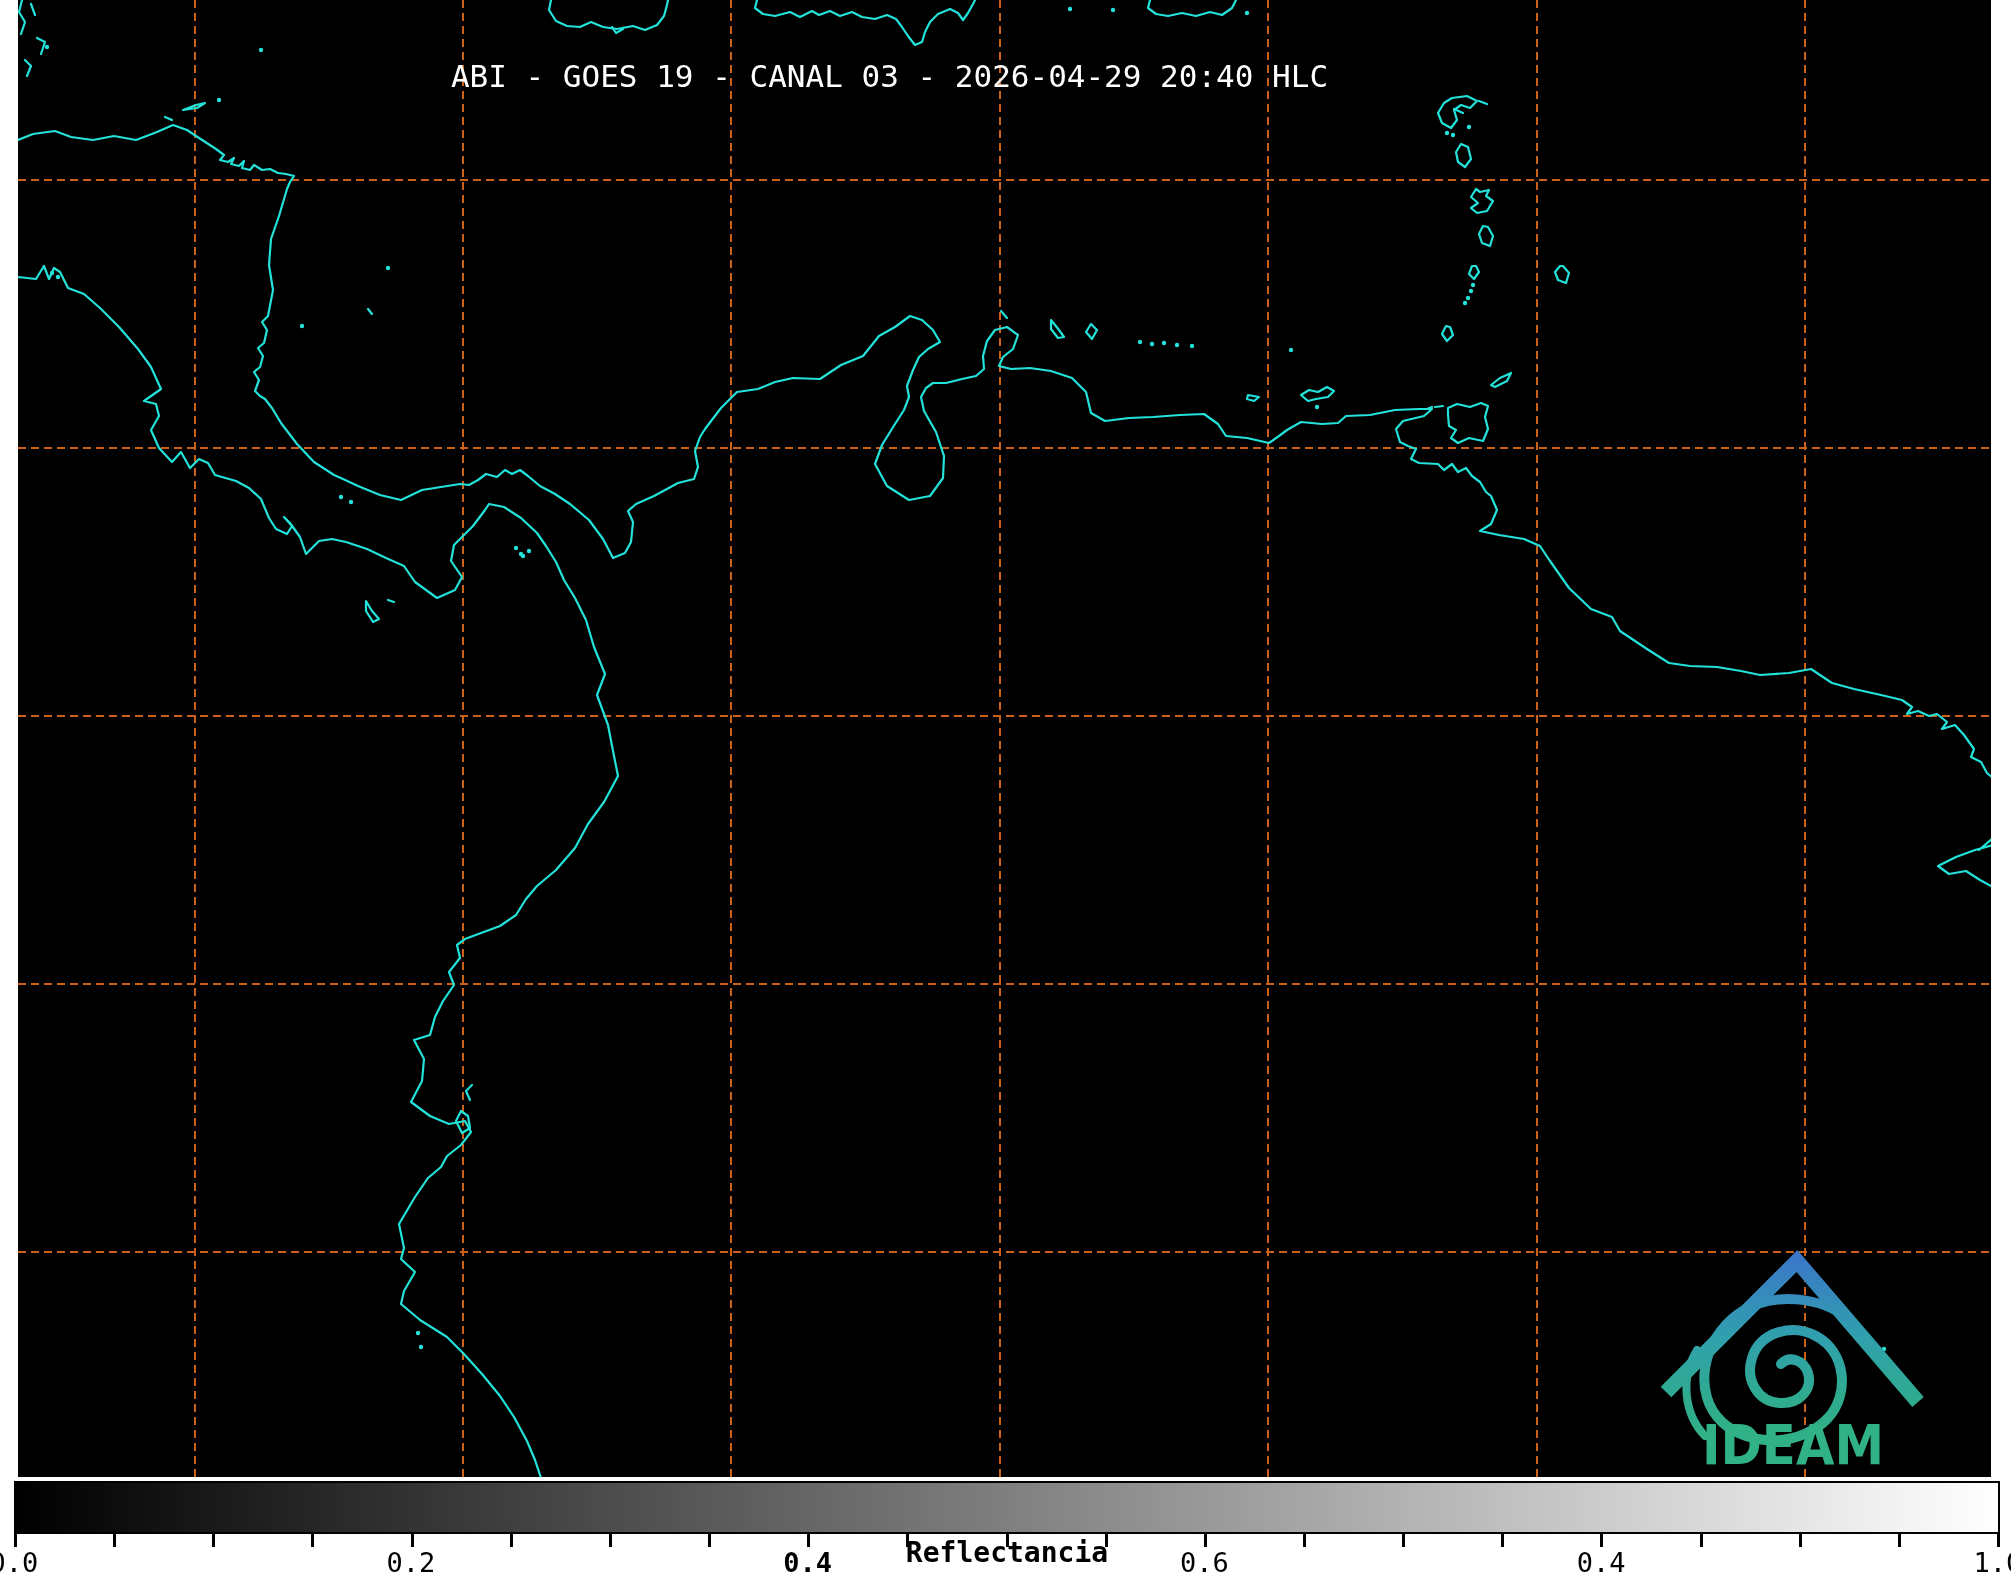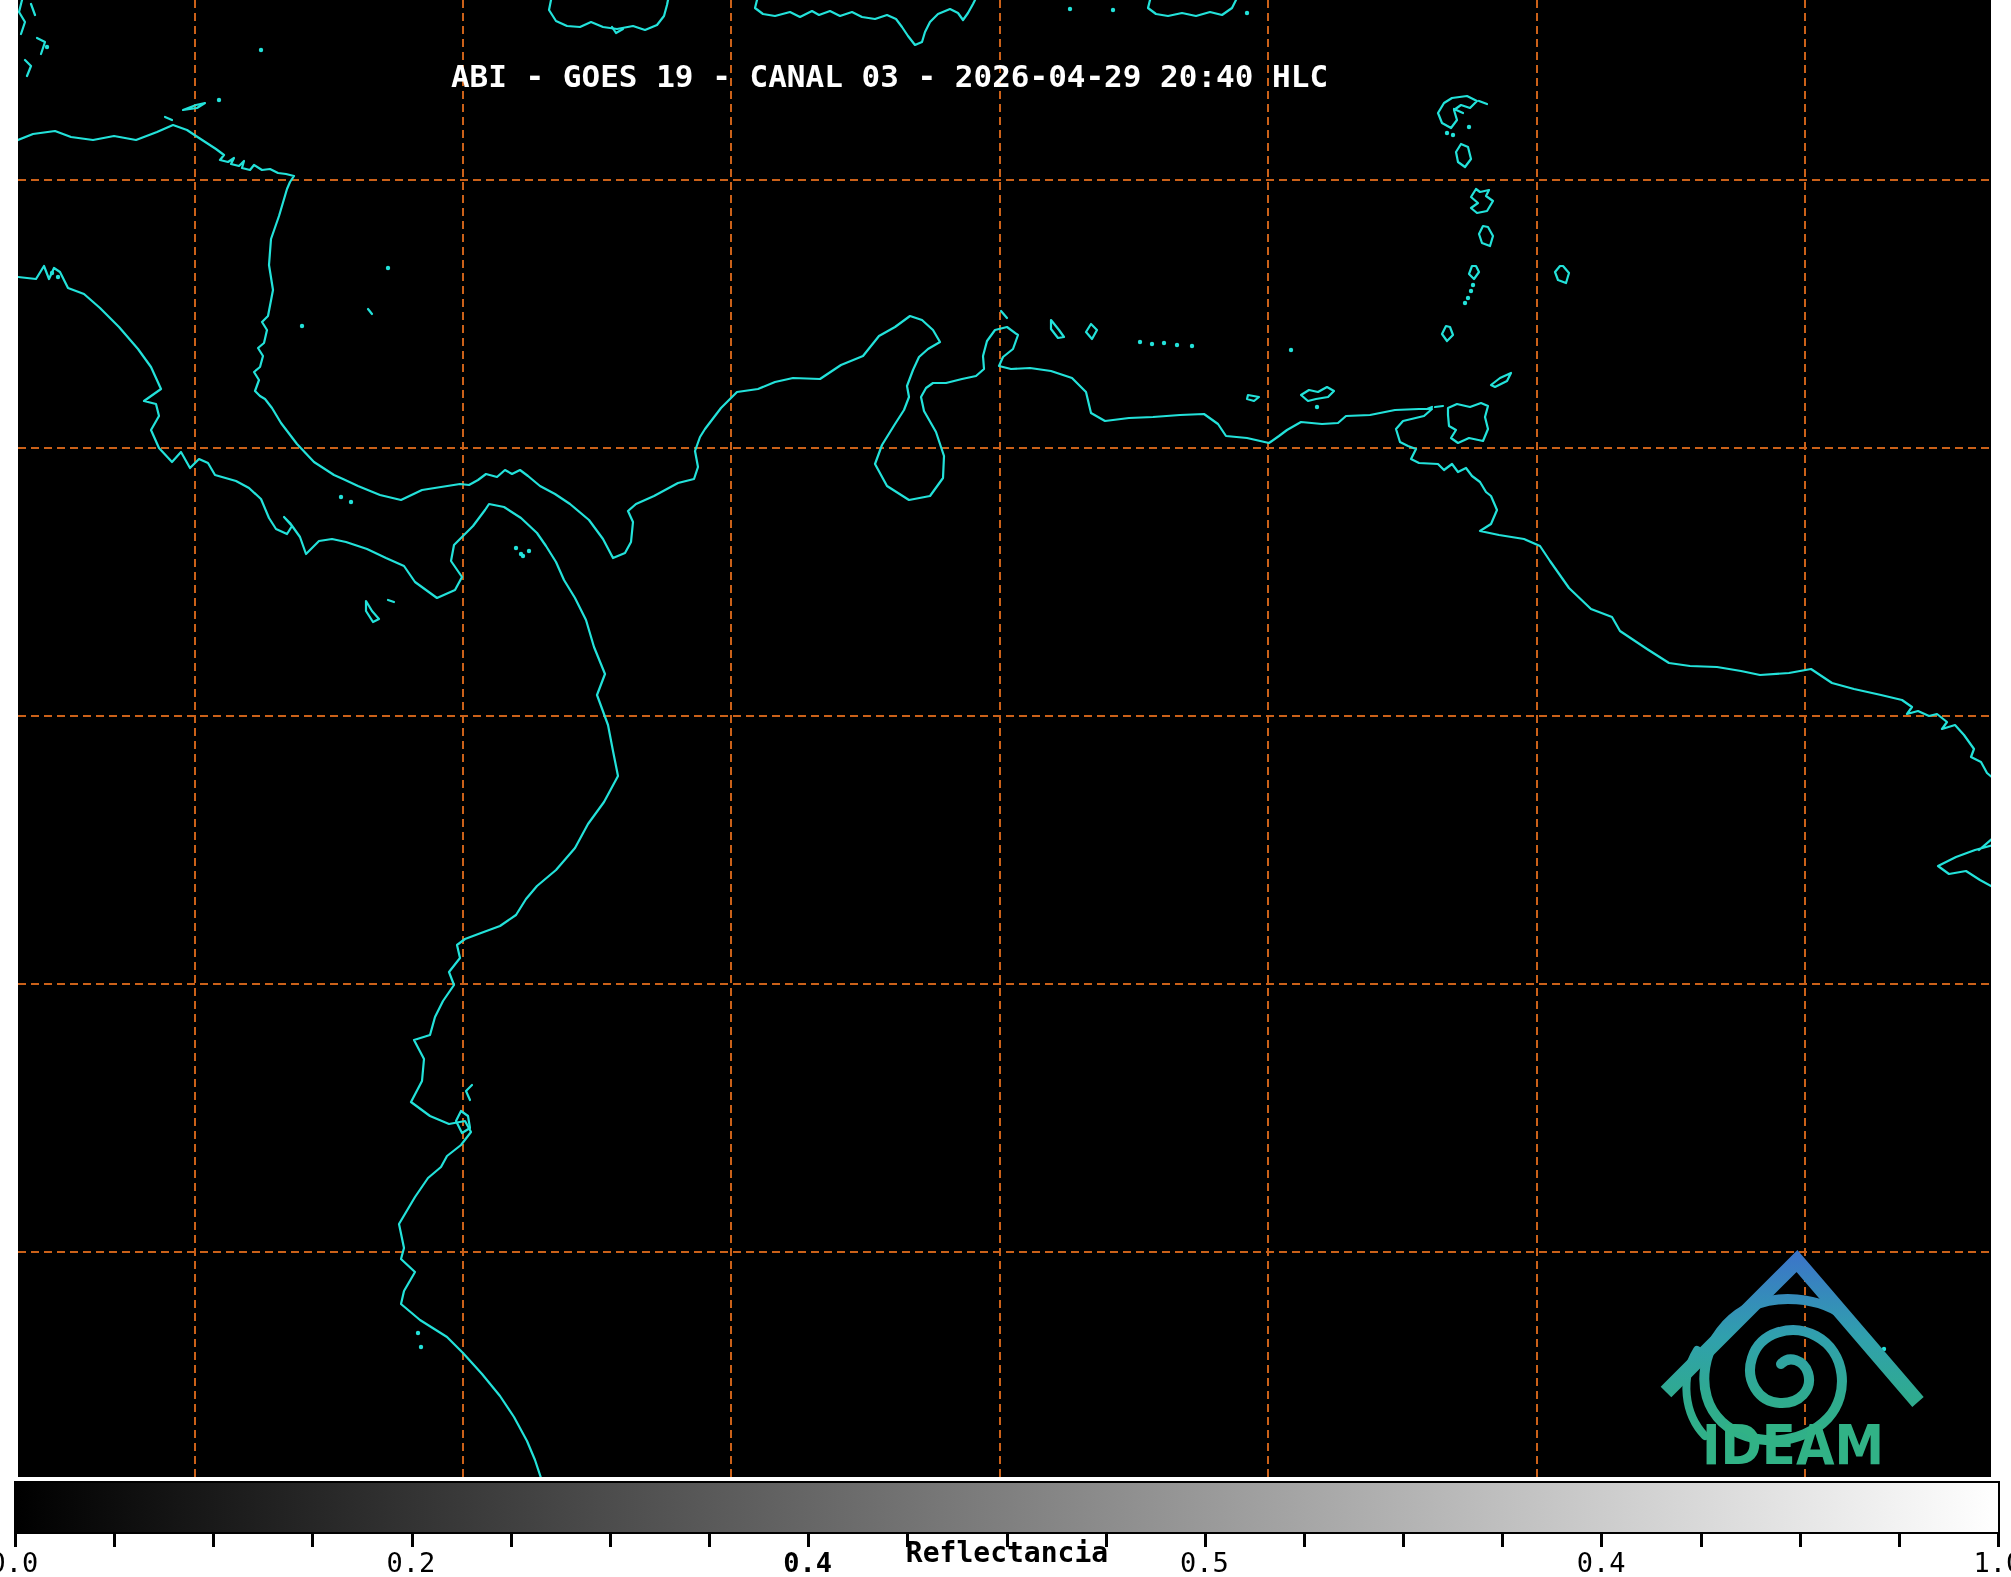--- a/index.html
+++ b/index.html
@@ -1,21 +1,21 @@
 <!DOCTYPE html>
 <html><head>
 <meta charset="utf-8">
 <style>
   html,body{margin:0;padding:0;}
   body{width:2011px;height:1577px;position:relative;background:#ffffff;overflow:hidden;
        font-family:"DejaVu Sans Mono", monospace;}
   #map-area{position:absolute;left:18px;top:0;width:1973px;height:1477px;background:#000;}
   #map-svg{position:absolute;left:0;top:0;width:2011px;height:1577px;}
   #map-title{position:absolute;left:18px;top:59px;width:1743px;text-align:center;
-             color:#ffffff;font-size:31px;line-height:34px;white-space:pre;font-weight:bold;}
+             color:#ffffff;font-size:31px;line-height:34px;white-space:pre;}
   #colorbar{position:absolute;left:14px;top:1481px;width:1986px;height:53px;
             box-sizing:border-box;border:2px solid #000;
             background:linear-gradient(90deg,#000000 0%,#ffffff 100%);}
   #colorbar-label{position:absolute;left:0;top:0;width:100%;height:100%;
                   display:flex;align-items:center;justify-content:center;
                   color:#000;font-weight:bold;font-size:28px;margin-top:45px;}
   #tick-row{position:absolute;left:14px;top:1534px;width:1986px;height:14px;}
   .cbar-tick{position:absolute;top:0;width:3px;height:13px;background:#000;}
   #ticklabel-row{position:absolute;left:0;top:1547px;width:2011px;height:30px;}
   .cbar-ticklabel{position:absolute;top:0;transform:translateX(-50%);
@@ -154,16 +154,16 @@
     <div class="cbar-tick" style="left: 1586.4px;"></div>
     <div class="cbar-tick" style="left: 1685.55px;"></div>
     <div class="cbar-tick" style="left: 1784.7px;"></div>
     <div class="cbar-tick" style="left: 1883.85px;"></div>
     <div class="cbar-tick" style="left: 1983px;"></div>
   </div>
 <div id="ticklabel-row">
     <span class="cbar-ticklabel" style="left: 14px;">0.0</span>
     <span class="cbar-ticklabel" style="left: 410.8px; text-align: right;">0.2</span>
     <span class="cbar-ticklabel" style="left: 807.6px; font-weight: bold;">0.4</span>
-    <span class="cbar-ticklabel" style="left: 1204.4px;">0.5</span>
+    <span class="cbar-ticklabel" style="left: 1204.4px;">0.6</span>
     <span class="cbar-ticklabel" style="left: 1601.2px;">0.4</span>
     <span class="cbar-ticklabel" style="left: 1998px;">1.0</span>
   </div>
 
 </body></html>

